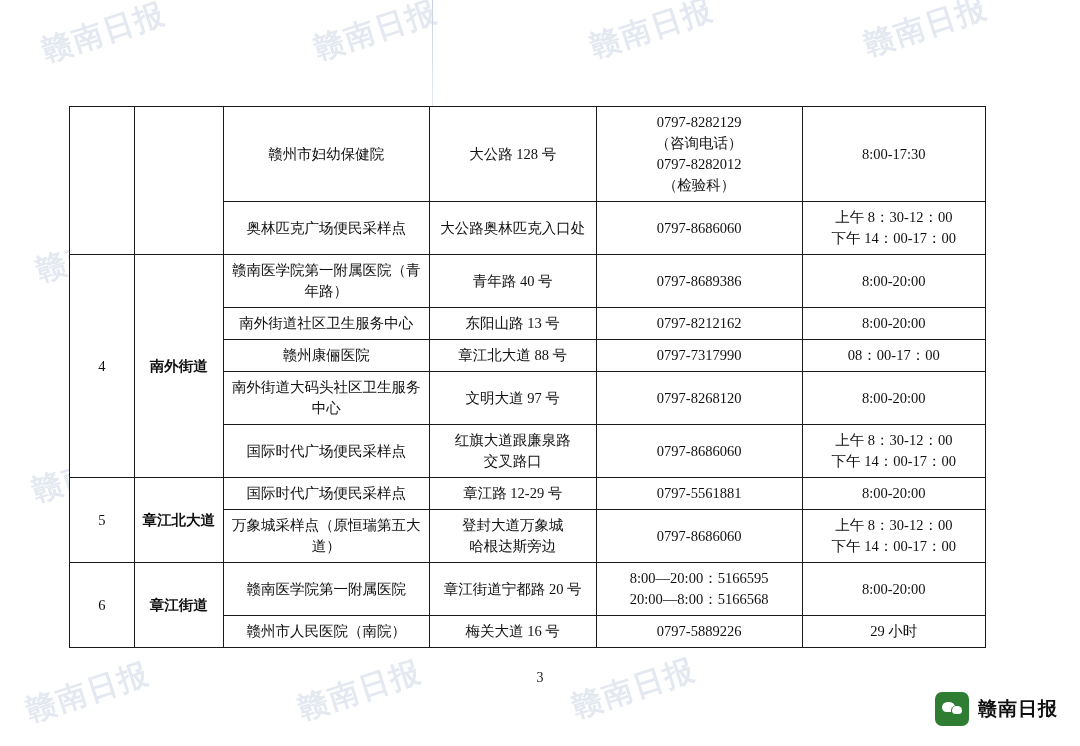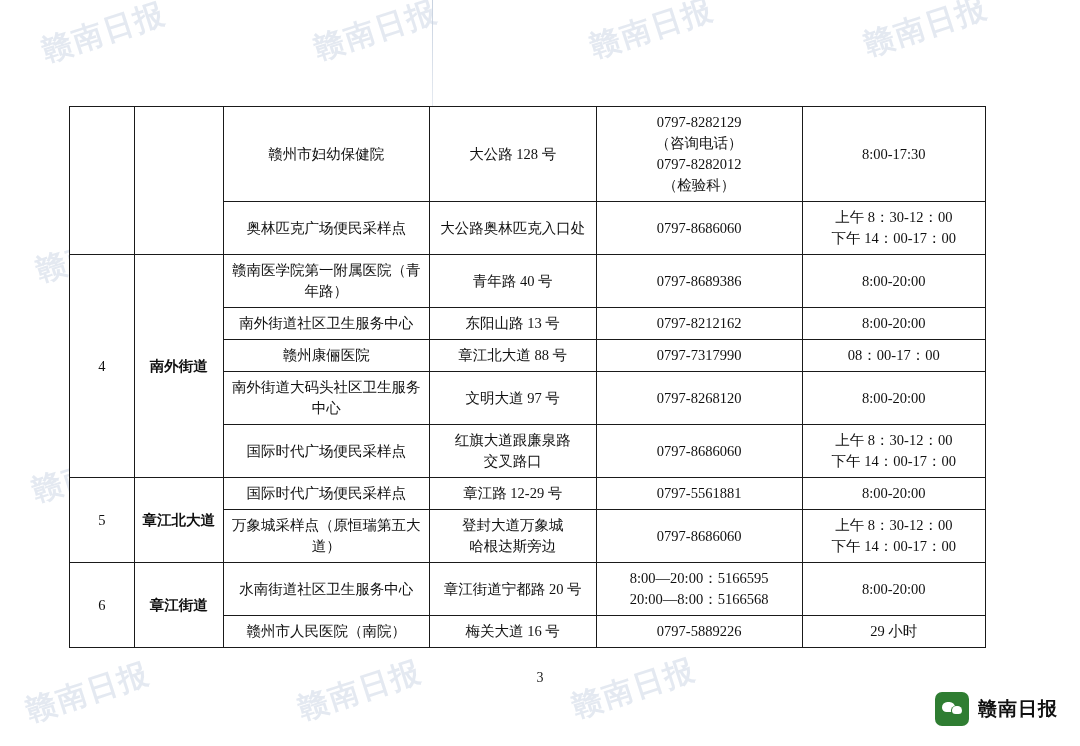--- a/index.html
+++ b/index.html
@@ -235,21 +235,21 @@
         <td class="c-addr">登封大道万象城
 哈根达斯旁边</td>
         <td class="c-phone">0797-8686060</td>
         <td class="c-time">上午 8：30-12：00
 下午 14：00-17：00</td>
       </tr>
 
       <tr>
         <td class="c-idx" rowspan="2">6</td>
         <td class="c-street" rowspan="2">章江街道</td>
-        <td class="c-site">水南街道社区卫生服务中心</td>
+        <td class="c-site">赣南医学院第一附属医院</td>
         <td class="c-addr">章江街道宁都路 20 号</td>
         <td class="c-phone">8:00—20:00：5166595
 20:00—8:00：5166568</td>
         <td class="c-time">8:00-20:00</td>
       </tr>
 
       <tr>
         <td class="c-site">赣州市人民医院（南院）</td>
         <td class="c-addr">梅关大道 16 号</td>
         <td class="c-phone">0797-5889226</td>

